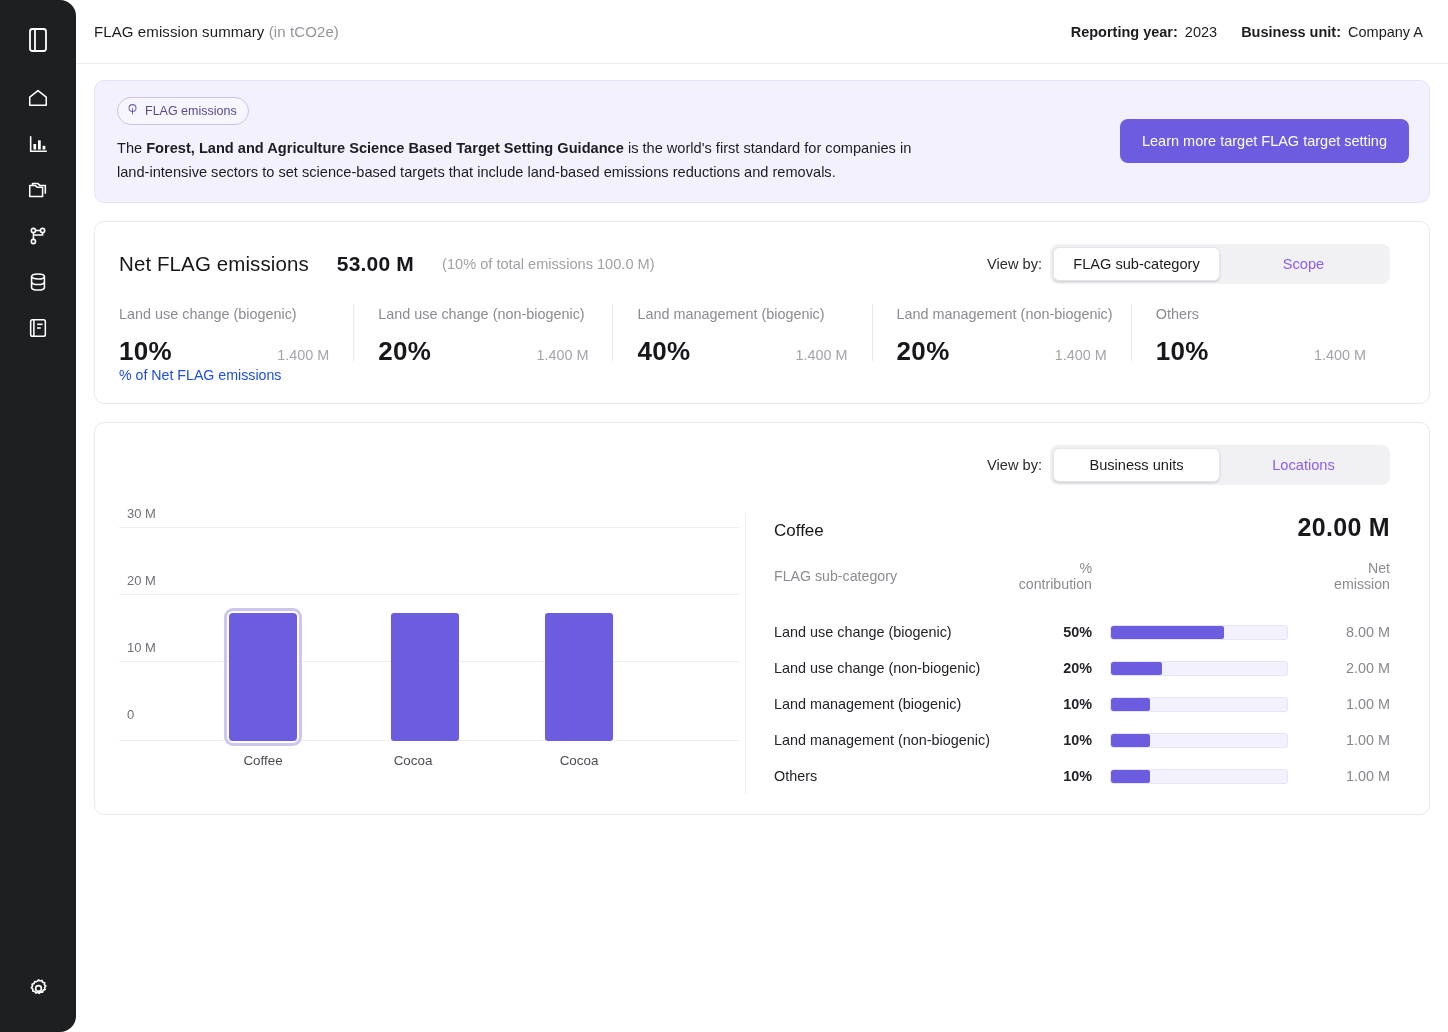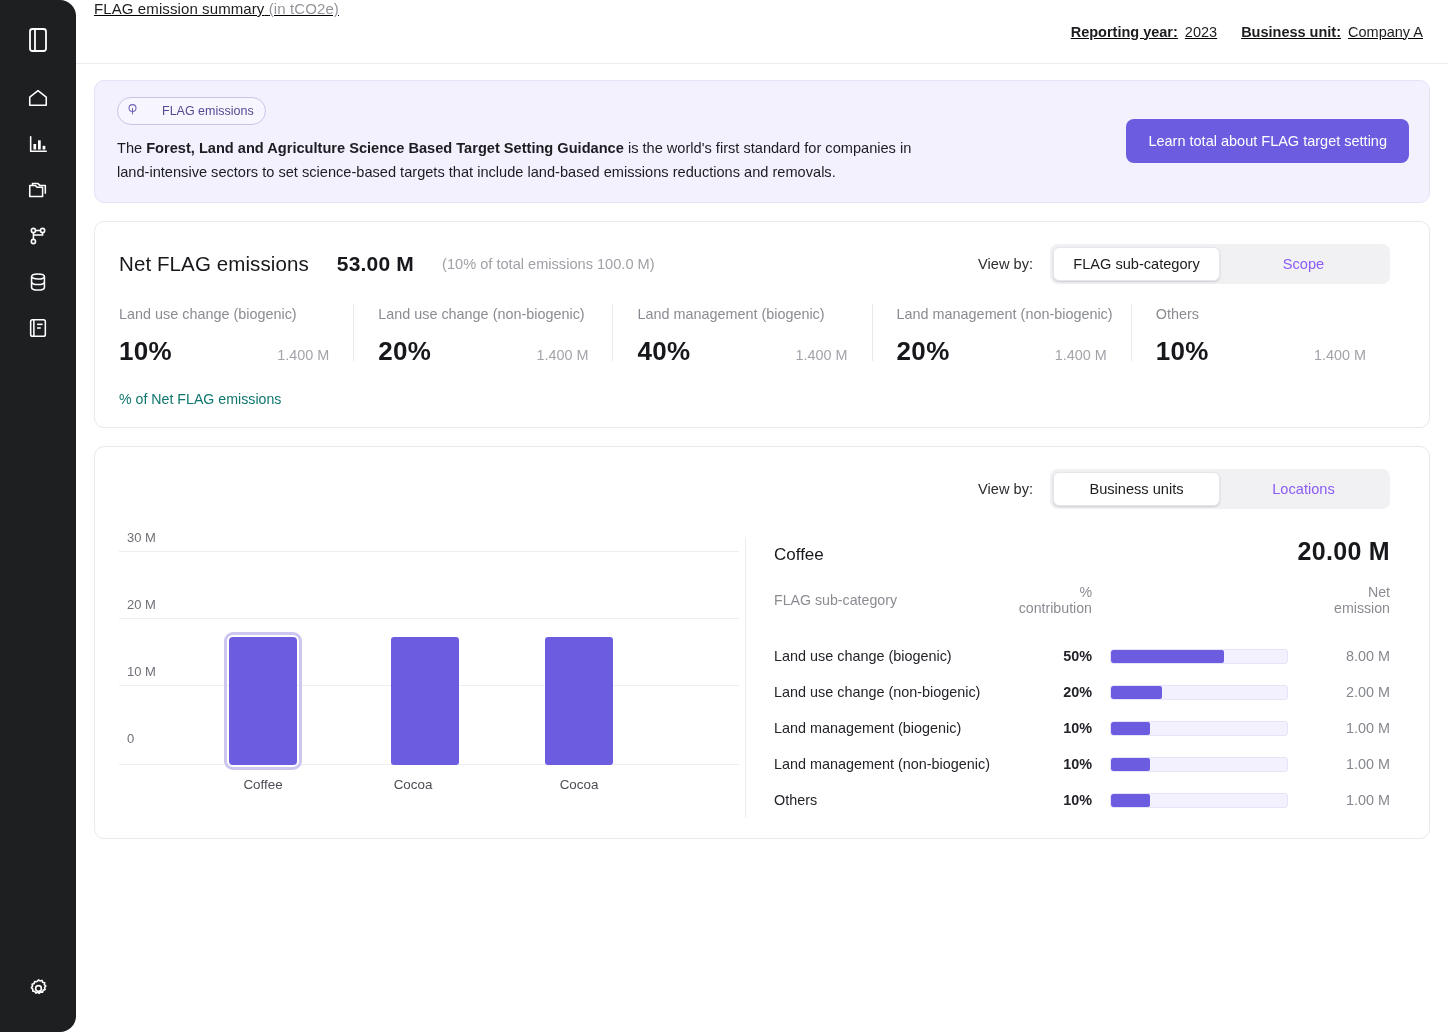--- a/index.html
+++ b/index.html
@@ -31,24 +31,23 @@
   .nav-icon svg { display: block; }
   .sidebar-logo { margin-bottom: 14px; }
   .sidebar-spacer { flex: 1 1 auto; }
 
   
   .main { flex: 1 1 auto; height: 1032px; display: flex; flex-direction: column; background: #fff; }
 
   .topbar {
     height: 64px; flex: 0 0 64px;
     border-bottom: 1px solid #ececee;
-    display: flex; 
+    display: flex; align-items: center;
     padding: 0 25px 0 18px;
     background: #fff;
-    text-decoration: underline;
   }
   .topbar-title { font-size: 15px; color: #1c1d20; letter-spacing: .1px; }
   .topbar-title .muted { color: #93959b; }
   .topbar-right { margin-left: auto; display: flex; align-items: center; gap: 24px; }
   .meta { font-size: 14.5px; color: #1c1d20; white-space: nowrap; }
   .meta .lbl { font-weight: bold; }
   .meta .val { margin-left: 7px; font-weight: normal; }
 
   .content { flex: 1 1 auto; padding: 16px 18px 0 18px; overflow: hidden; }
 
@@ -56,21 +55,21 @@
   .banner {
     background: #f2f1fd;
     border: 1px solid #e4e3f8;
     border-radius: 10px;
     padding: 16px 20px 18px 22px;
     display: flex; align-items: center;
     min-height: 104px;
   }
   .banner-left { flex: 1 1 auto; padding-right: 20px; }
   .chip {
-    display: inline-flex; align-items: center; gap: 23px;
+    display: inline-flex; align-items: center; gap: 6px;
     border: 1px solid #c8c5ea;
     border-radius: 999px;
     padding: 4px 11px 4px 8px;
     background: #f7f6fe;
     margin-bottom: 12px;
   }
   .chip-label { font-size: 12.5px; color: #534c93; }
   .banner-text { font-size: 14.6px; line-height: 1.62; color: #1c1d20; max-width: 810px; }
   .banner-text b { font-weight: bold; }
   .cta {
@@ -93,21 +92,21 @@
     background: #fff;
     border: 1px solid #e9e9ec;
     border-radius: 10px;
     padding: 22px 39px 20px 24px;
   }
   .card-head { display: flex; align-items: center; }
   .card-title { font-size: 20.5px; color: #17181b; font-weight: normal; letter-spacing: .1px; }
   .headline-val { font-size: 21px; color: #17181b; font-weight: bold; margin-left: 28px; letter-spacing: .2px; }
   .headline-sub { font-size: 14.6px; color: #a0a1a7; margin-left: 28px; }
 
-  .viewby { margin-left: auto; display: flex; align-items: center; gap: 17px; }
+  .viewby { margin-left: auto; display: flex; align-items: center; gap: 8px; }
   .viewby-label { font-size: 14.6px; color: #2b2c30; }
   .seg {
     display: flex; background: #f1f1f3; border-radius: 8px; padding: 3px;
     width: 340px;
   }
   .seg-btn {
     flex: 1 1 50%;
     height: 34px;
     border: none; background: transparent;
     font-family: "Liberation Sans", sans-serif;
@@ -126,21 +125,21 @@
   .kpi { flex: 1 1 0; padding: 0 18px 0 0; position: relative; }
   .kpi + .kpi { padding-left: 25px; }
   .kpi + .kpi::before {
     content: ""; position: absolute; left: 0; top: -2px; bottom: 6px;
     width: 1px; background: #e9e9ec;
   }
   .kpi-label { font-size: 14.4px; color: #8a8c92; white-space: nowrap; }
   .kpi-row { display: flex; align-items: baseline; margin-top: 14px; }
   .kpi-pct { font-size: 26px; font-weight: bold; color: #17181b; letter-spacing: .3px; }
   .kpi-abs { font-size: 14.4px; color: #a3a4aa; margin-left: auto; padding-left: 10px; padding-right: 6px; }
-  .kpi-foot { margin-top: 24px; font-size: 14.2px; color: #0f766e; }
+  .kpi-foot { font-size: 14.2px; color: #1d4ed8; }
 
   
   .chart-wrap { display: flex; margin-top: 28px; }
   .chart-left { width: 620px; flex: 0 0 620px; position: relative; }
   .plot { position: relative; height: 228px; margin-left: 0; }
   .gridline { position: absolute; left: 0; right: 0; height: 1px; background: #eeeef0; }
   .ytick {
     position: absolute; left: 8px; font-size: 13px; color: #6f7178;
     transform: translateY(-100%); padding-bottom: 6px;
   }
@@ -273,21 +272,21 @@
                 <circle cx="8" cy="6.3" r="4.3"></circle>
                 <line x1="8" y1="6.3" x2="8" y2="14"></line>
               </svg>
             </span>
             <span class="chip-label">FLAG emissions</span>
           </div>
           <div class="banner-text">
             <span>The </span><b>Forest, Land and Agriculture Science Based Target Setting Guidance</b><span> is the world's first standard for companies in land-intensive sectors to set science-based targets that include land-based emissions reductions and removals.</span>
           </div>
         </div>
-        <button class="cta">Learn total about FLAG target setting</button>
+        <button class="cta">Learn more target FLAG target setting</button>
       </div>
 
       <div class="card">
         <div class="card-head">
           <span class="card-title">Net FLAG emissions</span>
           <span class="headline-val">53.00 M</span>
           <span class="headline-sub">(10% of total emissions 100.0 M)</span>
           <div class="viewby">
             <span class="viewby-label">View by:</span>
             <div class="seg">

